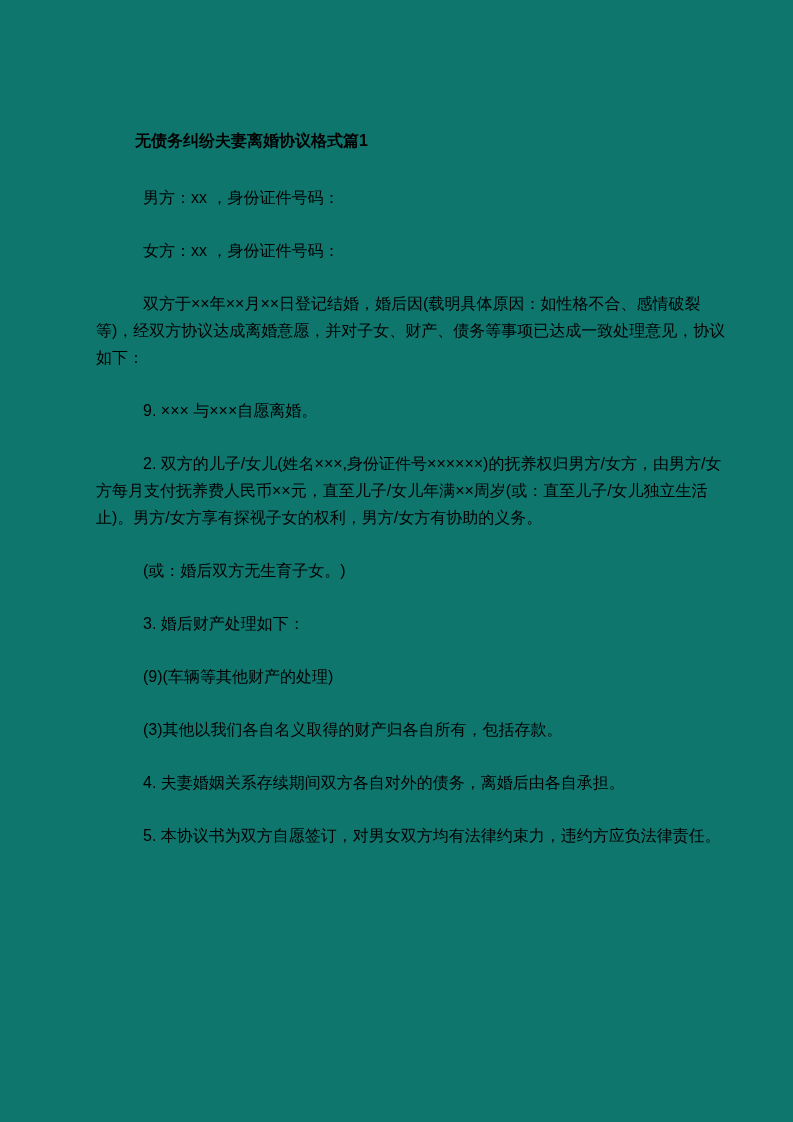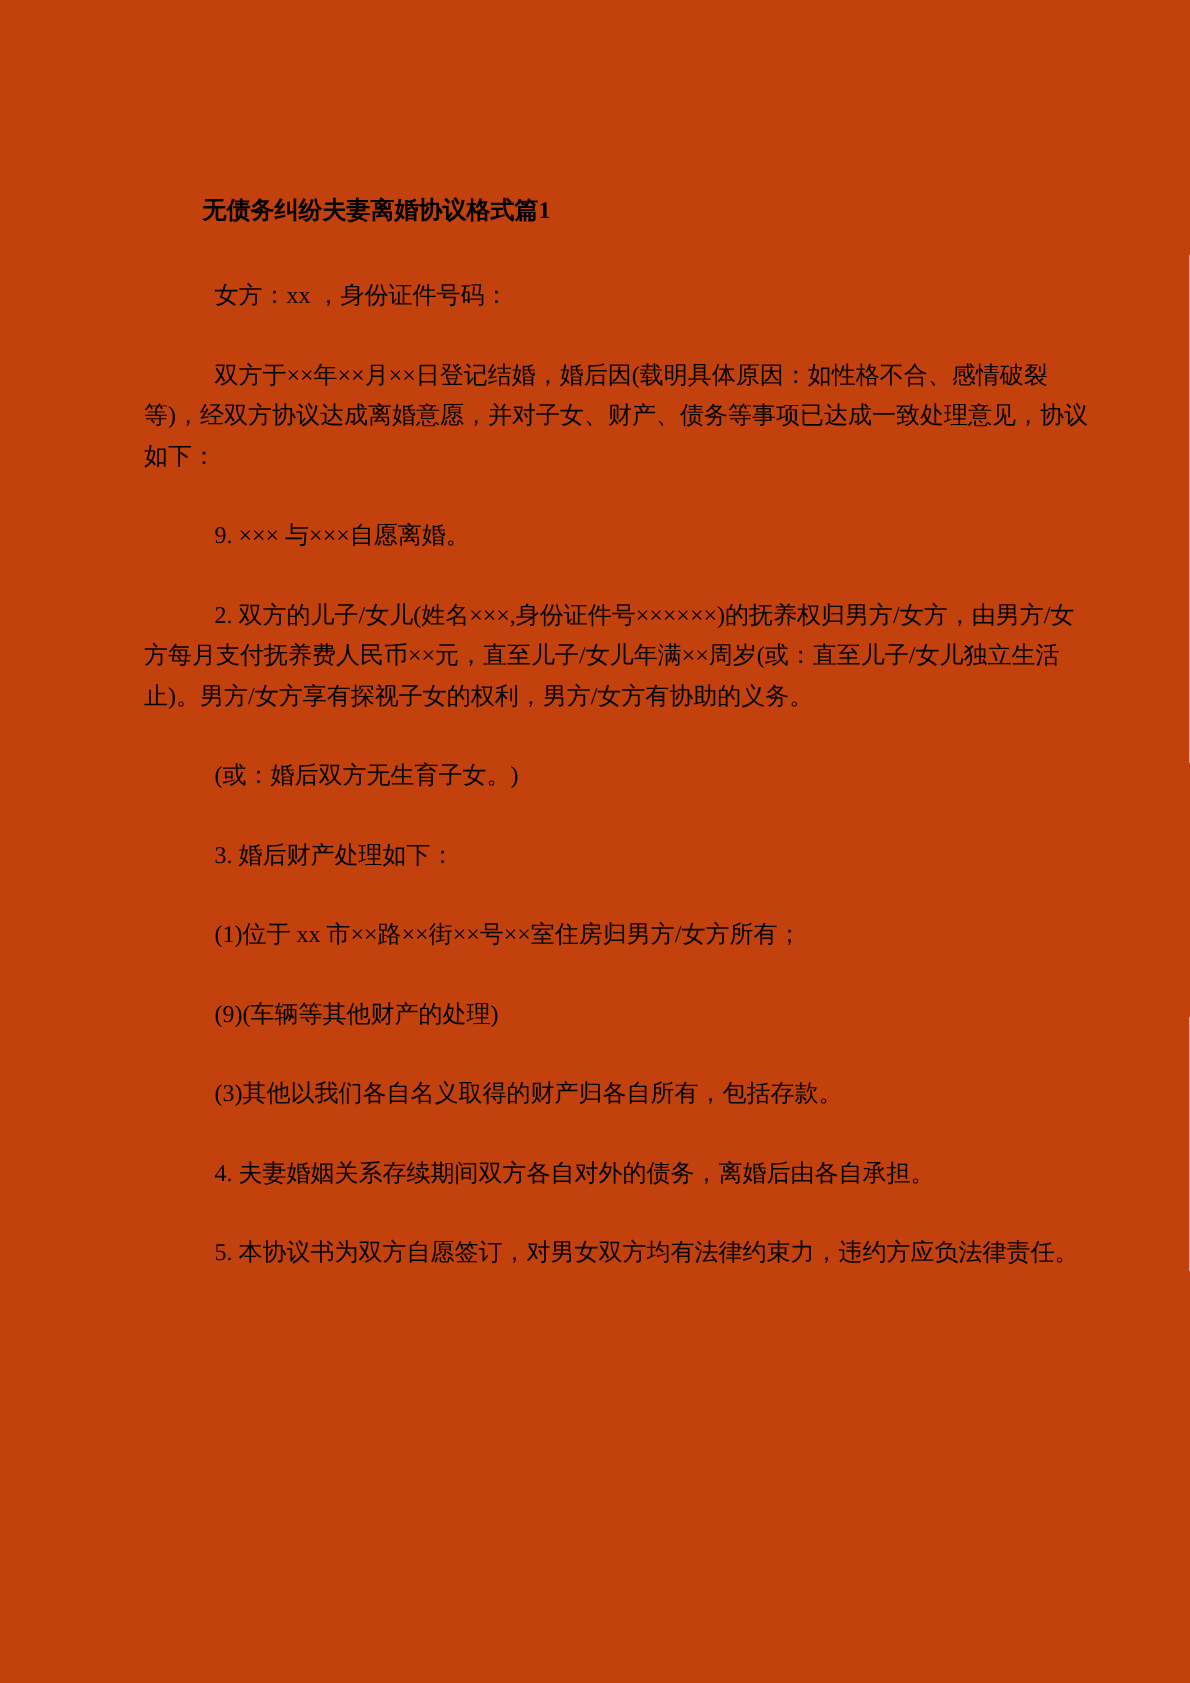--- a/index.html
+++ b/index.html
@@ -4,25 +4,25 @@
 <style>
   html, body {
     margin: 0;
     padding: 0;
     background: #ffffff;
   }
   .page {
     position: relative;
     width: 793px;
     height: 1122px;
-    background: #c2410c;
+    background: #0f766e;
     color: #000000;
     box-sizing: border-box;
     padding: 127px 65px 40px 96px;
-    font-family: Liberation Serif, serif;
+    font-family: Liberation Sans, sans-serif;
     overflow: hidden;
   }
   .doc-title {
     font-size: 16px;
     font-weight: bold;
     line-height: 27px;
     margin: 0 0 30px 0;
     text-indent: 39px;
     white-space: nowrap;
   }
@@ -37,25 +37,25 @@
     word-break: break-all;
   }
 </style>
 </head>
 <body>
 
 <div class="page">
   <h1 class="doc-title">无债务纠纷夫妻离婚协议格式篇1</h1>
 
   <div class="doc-body">
+    <p>男方：xx ，身份证件号码：</p>
     <p>女方：xx ，身份证件号码：</p>
     <p>双方于××年××月××日登记结婚，婚后因(载明具体原因：如性格不合、感情破裂等)，经双方协议达成离婚意愿，并对子女、财产、债务等事项已达成一致处理意见，协议如下：</p>
     <p>9. ××× 与×××自愿离婚。</p>
     <p>2. 双方的儿子/女儿(姓名×××,身份证件号××××××)的抚养权归男方/女方，由男方/女方每月支付抚养费人民币××元，直至儿子/女儿年满××周岁(或：直至儿子/女儿独立生活止)。男方/女方享有探视子女的权利，男方/女方有协助的义务。</p>
     <p>(或：婚后双方无生育子女。)</p>
     <p>3. 婚后财产处理如下：</p>
-    <p>(1)位于 xx 市××路××街××号××室住房归男方/女方所有；</p>
     <p>(9)(车辆等其他财产的处理)</p>
     <p>(3)其他以我们各自名义取得的财产归各自所有，包括存款。</p>
     <p>4. 夫妻婚姻关系存续期间双方各自对外的债务，离婚后由各自承担。</p>
     <p>5. 本协议书为双方自愿签订，对男女双方均有法律约束力，违约方应负法律责任。</p>
   </div>
 </div>
 
 </body></html>

